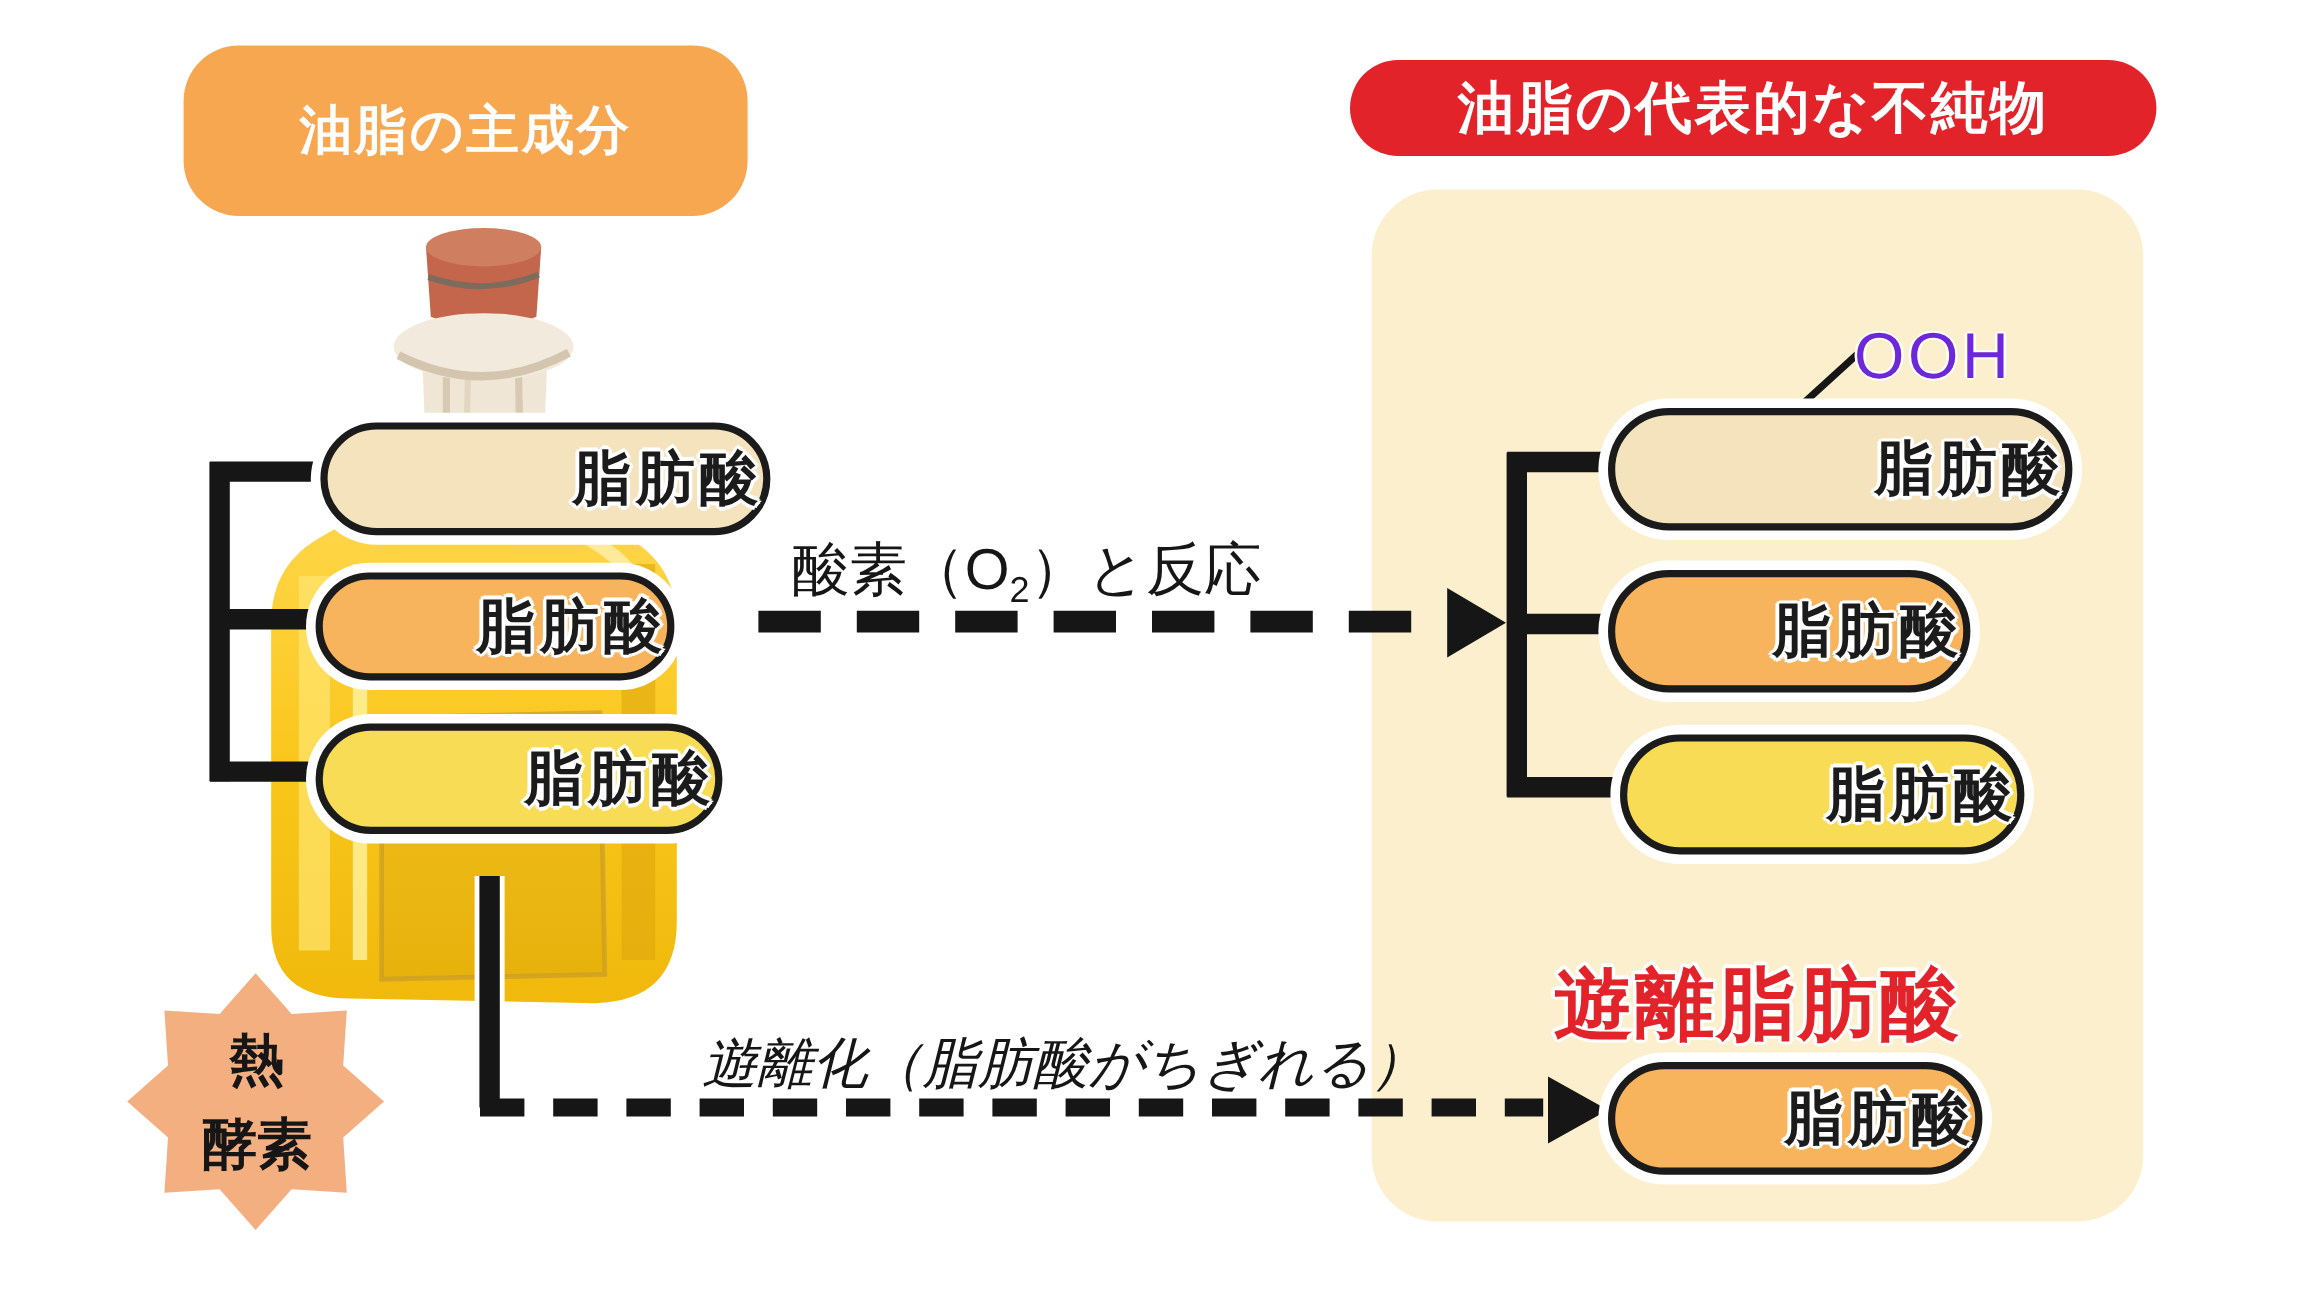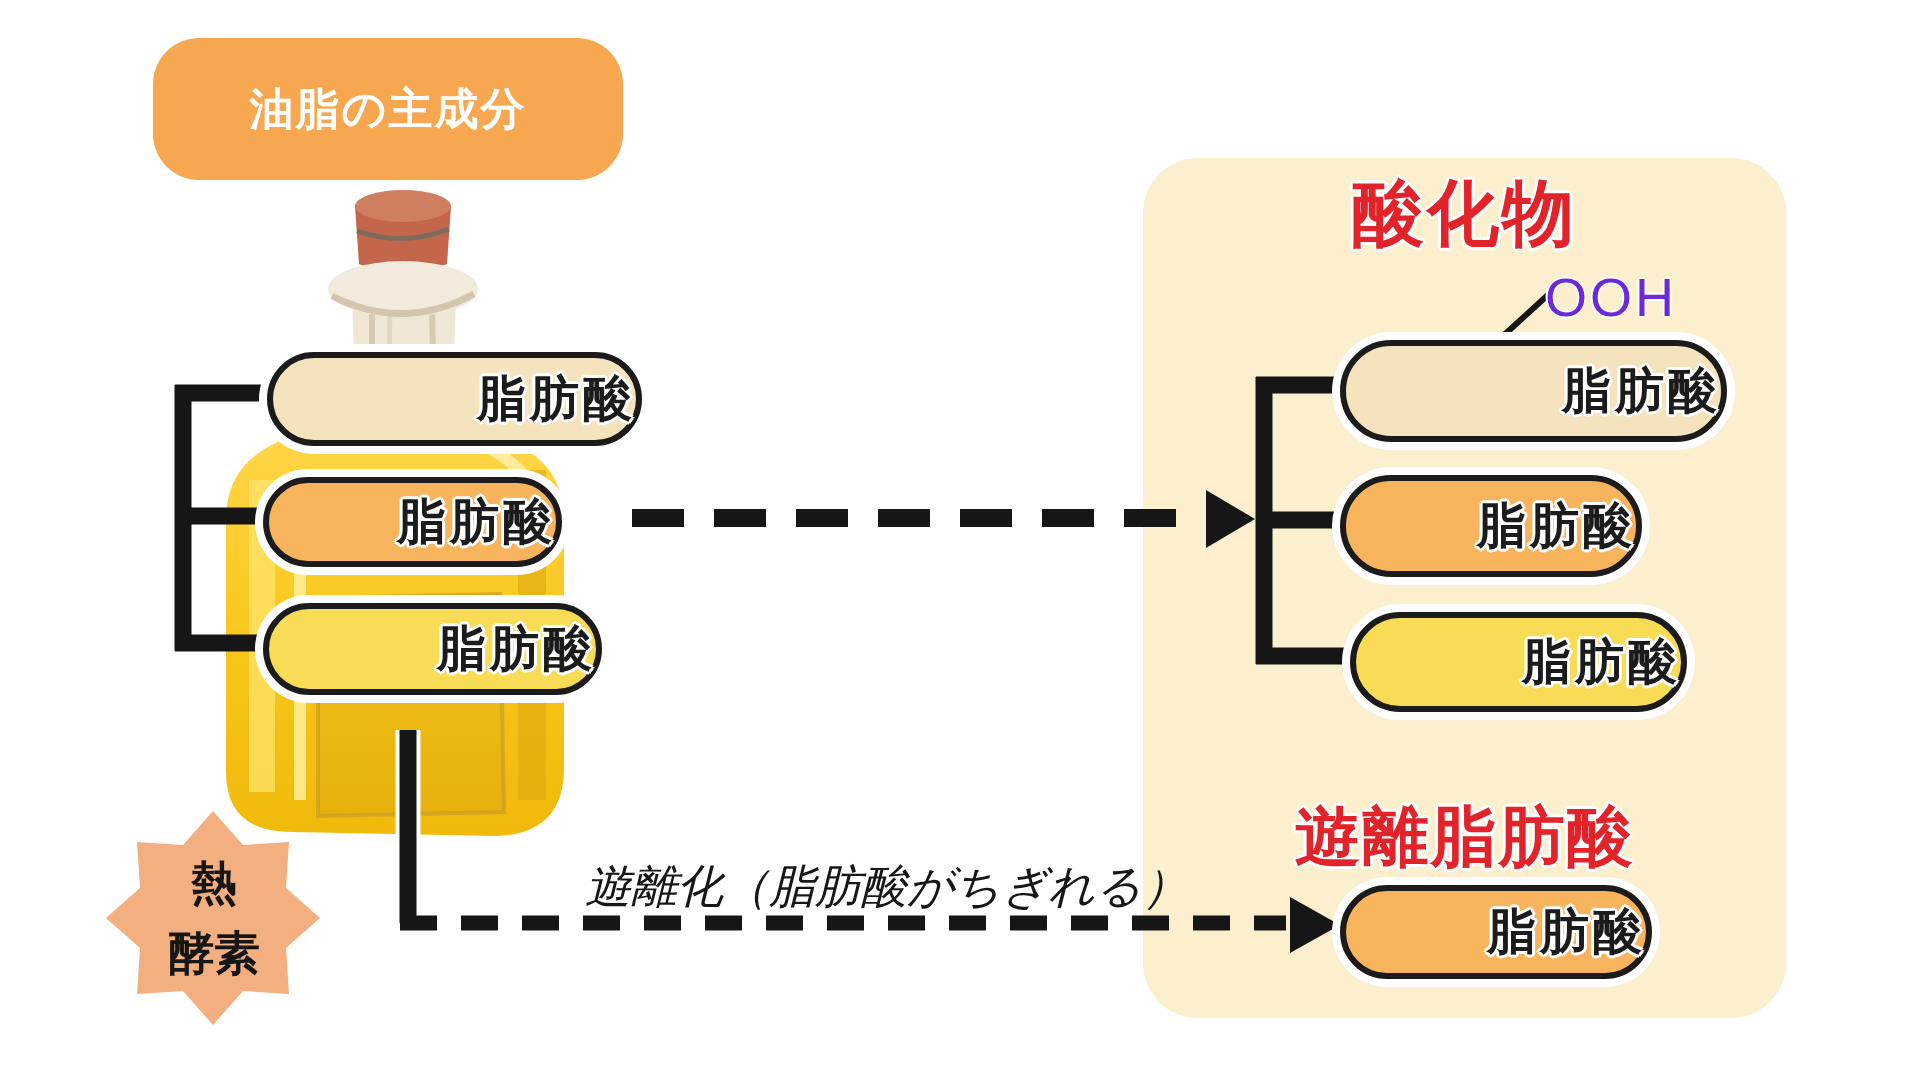--- a/index.html
+++ b/index.html
@@ -137,34 +137,34 @@
       <polygon points="1290,897 1290,953 1340,925" fill="#161616"></polygon>
     </g>
 
     <line x1="1492" y1="346" x2="1549" y2="294" stroke="#161616" stroke-width="6" stroke-linecap="round"></line>
   </svg>
 
   <div id="badge-main" class="abs badge">
     <span>油脂の主成分</span>
   </div>
 
+  <div id="badge-impurities" class="abs badge">
+    <span>油脂の代表的な不純物</span>
+  </div>
 
   <div id="l-pill-1" class="abs pill pill-cream">
     <span>脂肪酸</span>
   </div>
   <div id="l-pill-2" class="abs pill pill-orange">
     <span>脂肪酸</span>
   </div>
   <div id="l-pill-3" class="abs pill pill-yellow">
     <span>脂肪酸</span>
   </div>
 
-  <div id="oxide-heading" class="abs red-heading">
-    <span>酸化物</span>
-  </div>
 
   <div id="ooh-label" class="abs">
     <span>OOH</span>
   </div>
 
   <div id="r-pill-1" class="abs pill pill-cream">
     <span>脂肪酸</span>
   </div>
   <div id="r-pill-2" class="abs pill pill-orange">
     <span>脂肪酸</span>
@@ -174,20 +174,23 @@
   </div>
 
   <div id="free-heading" class="abs red-heading">
     <span>遊離脂肪酸</span>
   </div>
 
   <div id="r-pill-free" class="abs pill pill-orange">
     <span>脂肪酸</span>
   </div>
 
+  <div id="label-oxygen" class="abs arrow-label">
+    <span>酸素（O</span><sub>2</sub><span>）と反応</span>
+  </div>
 
   <div id="label-liberation" class="abs arrow-label">
     <span>遊離化（脂肪酸がちぎれる）</span>
   </div>
 
   <div id="star-text" class="abs">
     <div>熱</div>
     <div>酵素</div>
   </div>
 

